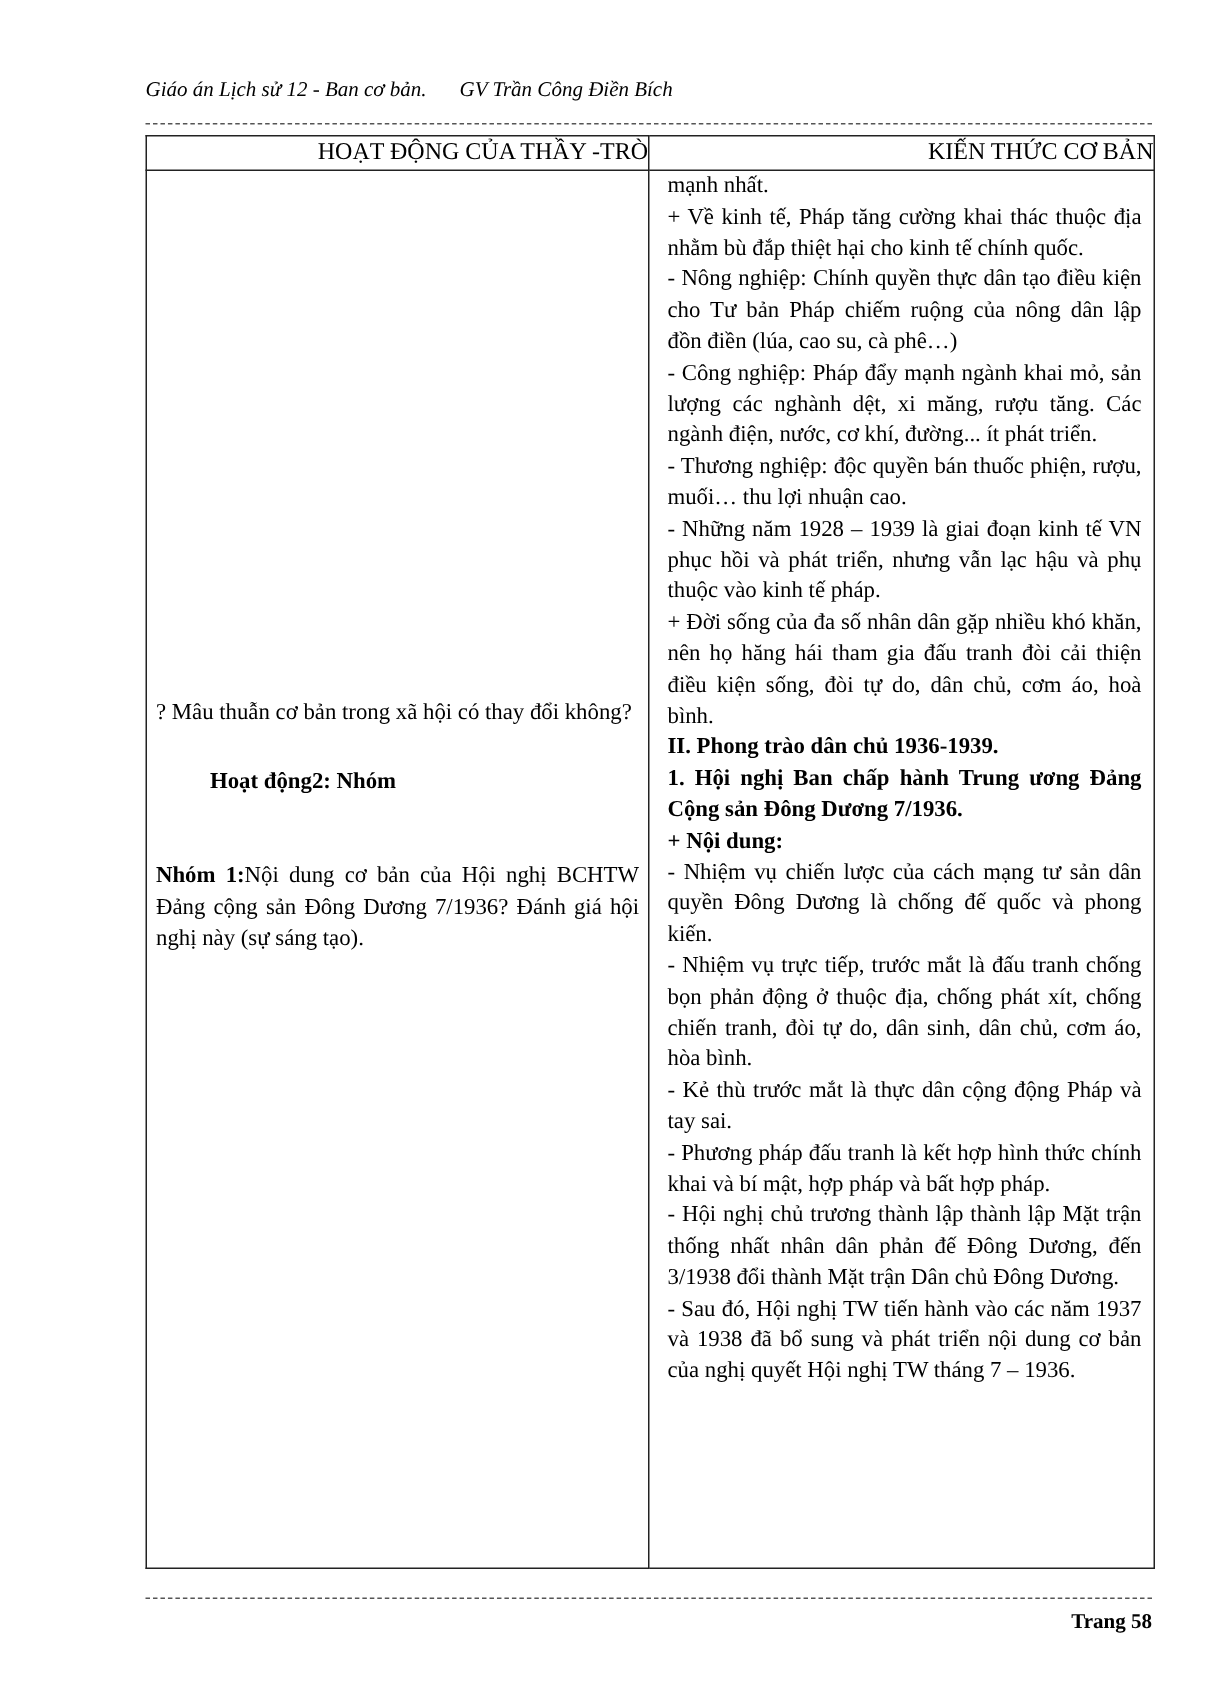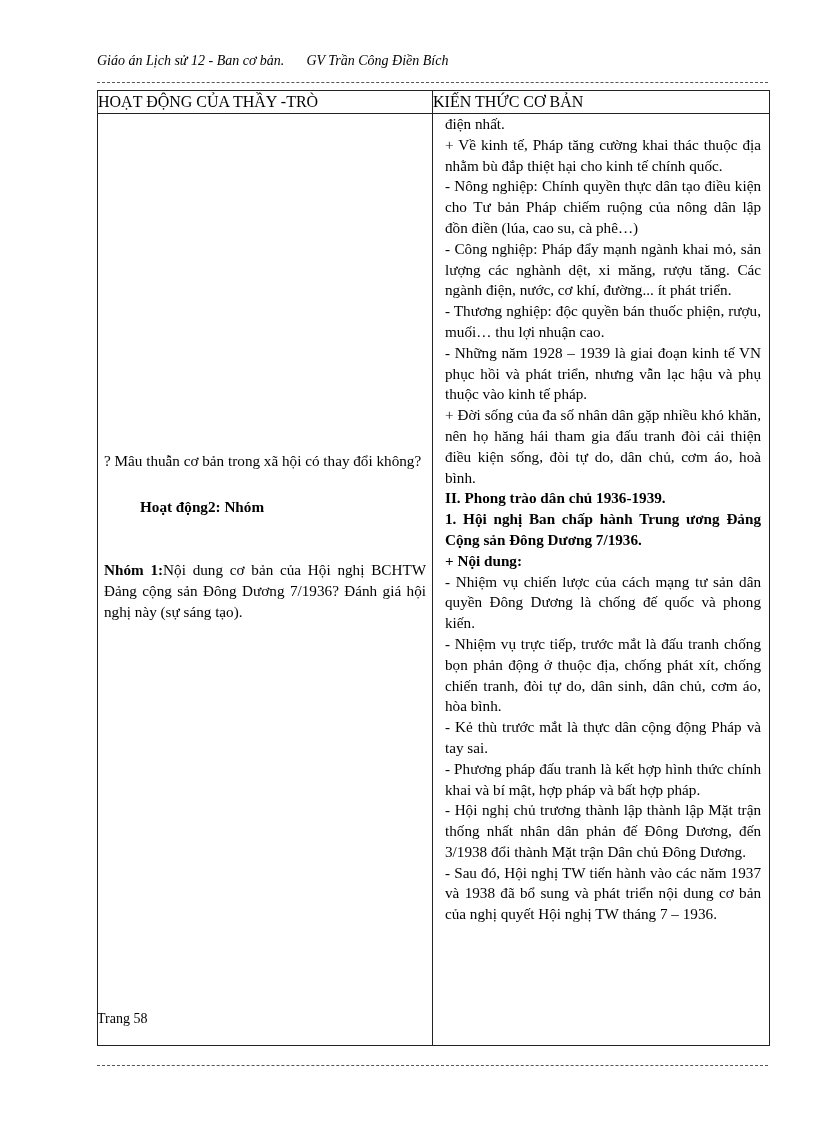--- a/index.html
+++ b/index.html
@@ -5,27 +5,27 @@
     html, body { margin: 0; padding: 0; background: #ffffff; }
     body { width: 816px; height: 1123px; position: relative; overflow: hidden;
            font-family: "Liberation Serif", "DejaVu Serif", serif; color: #000; }
     .header { position: absolute; left: 97px; width: 671px; top: 52px; 
               font-style: italic; font-size: 14px; line-height: 18px; }
     .header .gap { display: inline-block; width: 22px; }
     .dash { position: absolute; left: 97px; width: 671px; height: 0;
             border-top: 1px dashed #555; }
     .dash.top { top: 82px; }
     .dash.bottom { top: 1065px; }
-    .footer { position: absolute; left: 97px; width: 671px; top: 1010px; text-align: left;
-              font-size: 14px; line-height: 18px; }
+    .footer { position: absolute; left: 97px; width: 671px; top: 1073px; text-align: right;
+              font-size: 14px; line-height: 18px; font-weight: bold; }
     table.lesson { position: absolute; left: 97px; top: 90px; width: 672px; height: 956px;
                    border-collapse: collapse; table-layout: fixed; }
     table.lesson td, table.lesson th { border: 1.5px solid #222; vertical-align: top; padding: 0; }
     table.lesson th { height: 22px; font-weight: normal; font-size: 16px; line-height: 22px;
-                      text-align: left; vertical-align: middle; margin-top: 17px; }
+                      text-align: right; vertical-align: middle; margin-top: 17px; }
     col.c1 { width: 335px; }
     col.c2 { width: 337px; }
     .cell { font-size: 15.2px; line-height: 20.8px; text-align: justify; }
     .left .cell { padding: 0 6px 0 6px; }
     .right .cell { padding: 0 8px 0 12px; }
     .p { margin: 0; }
     .b { font-weight: bold; }
     .spacer { height: 20.8px; }
   </style>
 </head>
@@ -43,30 +43,30 @@
     </colgroup>
   <tbody>
       <tr>
     <th>HOẠT ĐỘNG CỦA THẦY -TRÒ</th>
     <th>KIẾN THỨC CƠ BẢN</th>
   </tr>
   <tr>
     <td class="left">
       <div class="cell">
         <div style="height:332px;"></div>
-        <p class="p" style="margin-top:5px;">? Mâu thuẫn cơ bản trong xã hội có thay đổi không?</p>
+        <p class="p" style="margin-top:19px;">? Mâu thuẫn cơ bản trong xã hội có thay đổi không?</p>
         <div class="spacer"></div>
         <p class="p b" style="margin-top:4px;margin-left:36px;">Hoạt động2: Nhóm</p>
         <div class="spacer"></div>
         <p class="p" style="margin-top:22px;"><span class="b">Nhóm 1:</span><span>Nội dung cơ bản của Hội nghị BCHTW Đảng cộng sản Đông Dương 7/1936? Đánh giá hội nghị này (sự sáng tạo).</span></p>
       </div>
     </td>
     <td class="right">
       <div class="cell">
-        <p class="p">điện nhất.</p>
+        <p class="p">mạnh nhất.</p>
         <p class="p">+ Về kinh tế, Pháp tăng cường khai thác thuộc địa nhằm bù đắp thiệt hại cho kinh tế chính quốc.</p>
         <p class="p">- Nông nghiệp: Chính quyền thực dân tạo điều kiện cho Tư bản Pháp chiếm ruộng của nông dân lập đồn điền (lúa, cao su, cà phê…)</p>
         <p class="p">- Công nghiệp: Pháp đẩy mạnh ngành khai mỏ, sản lượng các nghành dệt, xi măng, rượu tăng. Các ngành điện, nước, cơ khí, đường... ít phát triển.</p>
         <p class="p">- Thương nghiệp: độc quyền bán thuốc phiện, rượu, muối… thu lợi nhuận cao.</p>
         <p class="p">- Những năm 1928 – 1939 là giai đoạn kinh tế VN phục hồi và phát triển, nhưng vẫn lạc hậu và phụ thuộc vào kinh tế pháp.</p>
         <p class="p">+ Đời sống của đa số nhân dân gặp nhiều khó khăn, nên họ hăng hái tham gia đấu tranh đòi cải thiện điều kiện sống, đòi tự do, dân chủ, cơm áo, hoà bình.</p>
         <p class="p b">II. Phong trào dân chủ 1936-1939.</p>
         <p class="p b">1. Hội nghị Ban chấp hành Trung ương Đảng Cộng sản Đông Dương 7/1936.</p>
         <p class="p b">+ Nội dung:</p>
         <p class="p">- Nhiệm vụ chiến lược của cách mạng tư sản dân quyền Đông Dương là chống đế quốc và phong kiến.</p>

